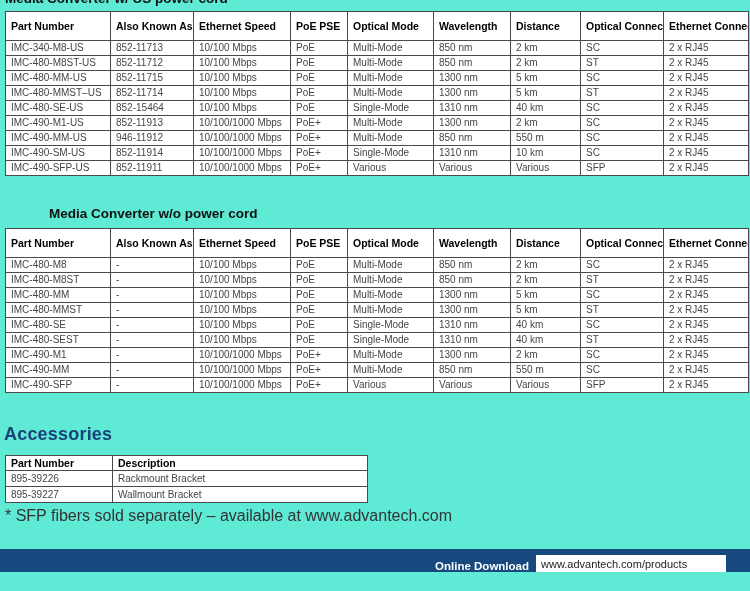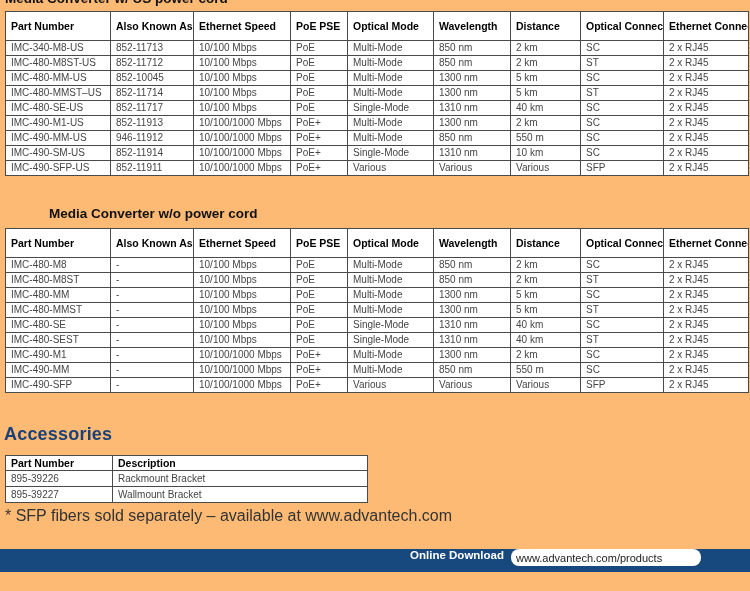--- a/index.html
+++ b/index.html
@@ -8,21 +8,21 @@
     --border-col: #4a4a4a;
     --cell-text: #454545;
   }
   * { box-sizing: border-box; }
   html, body { margin: 0; padding: 0; background: #ffffff; }
   body { font-family: "Liberation Sans", sans-serif; }
   .page {
     position: relative;
     width: 750px;
     height: 591px;
-    background: #fdba74;
+    background: #5eead4;
     overflow: hidden;
   }
   .section-heading {
     position: absolute;
     left: 5px;
     margin: 0;
     font-size: 13.5px;
     font-weight: bold;
     color: #111111;
     white-space: nowrap;
@@ -83,39 +83,38 @@
     white-space: nowrap;
   }
   .footer-bar {
     position: absolute;
     left: 0;
     top: 549px;
     width: 750px;
     height: 23px;
     background: var(--footer-bar);
     display: flex;
-    align-items: flex-start;
+    align-items: flex-end;
     justify-content: flex-end;
   }
   .footer-label {
     color: #ffffff;
     font-weight: bold;
     font-size: 11.5px;
     margin-right: 7px;
     white-space: nowrap;
   }
   .footer-url-box {
     width: 190px;
     height: 17px;
     background: #ffffff;
-    margin-right: 49px;
+    margin-right: 24px;
     display: flex;
     align-items: center;
     padding-left: 5px;
-    border-radius: 8px;
   }
   .footer-url-box span {
     font-size: 11px;
     color: #222222;
     white-space: nowrap;
   }
 </style>
 </head>
 <body>
 
@@ -166,21 +165,21 @@
           <td>10/100 Mbps</td>
           <td>PoE</td>
           <td>Multi-Mode</td>
           <td>850 nm</td>
           <td>2 km</td>
           <td>ST</td>
           <td>2 x RJ45</td>
         </tr>
         <tr>
           <td>IMC-480-MM-US</td>
-          <td>852-10045</td>
+          <td>852-11715</td>
           <td>10/100 Mbps</td>
           <td>PoE</td>
           <td>Multi-Mode</td>
           <td>1300 nm</td>
           <td>5 km</td>
           <td>SC</td>
           <td>2 x RJ45</td>
         </tr>
         <tr>
           <td>IMC-480-MMST–US</td>
@@ -188,21 +187,21 @@
           <td>10/100 Mbps</td>
           <td>PoE</td>
           <td>Multi-Mode</td>
           <td>1300 nm</td>
           <td>5 km</td>
           <td>ST</td>
           <td>2 x RJ45</td>
         </tr>
         <tr>
           <td>IMC-480-SE-US</td>
-          <td>852-11717</td>
+          <td>852-15464</td>
           <td>10/100 Mbps</td>
           <td>PoE</td>
           <td>Single-Mode</td>
           <td>1310 nm</td>
           <td>40 km</td>
           <td>SC</td>
           <td>2 x RJ45</td>
         </tr>
         <tr>
           <td>IMC-490-M1-US</td>

